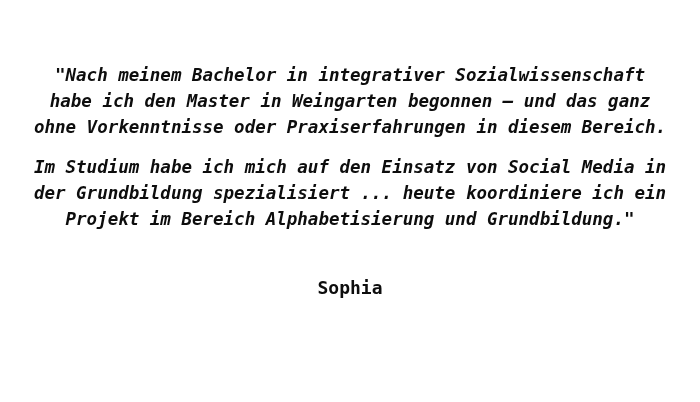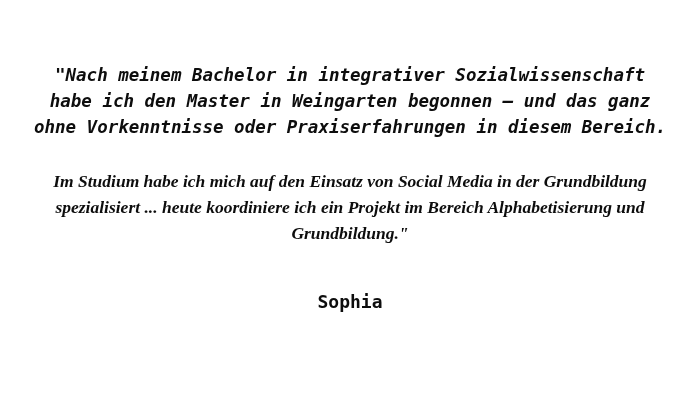--- a/index.html
+++ b/index.html
@@ -32,22 +32,21 @@
     font-style: italic;
     font-weight: bold;
     font-size: 17.5px;
     line-height: 26px;
     letter-spacing: 0px;
     color: #0d0d0d;
     margin: 0;
     text-align: center;
   }
   .quote-para + .quote-para {
-    margin-top: 28px;
-    font-family: Liberation Serif, serif;
+    margin-top: 14px;
   }
   .attribution {
     margin-top: 44px;
     font-family: "DejaVu Sans Mono", monospace;
     font-weight: bold;
     font-style: normal;
     font-size: 18px;
     line-height: 24px;
     color: #0d0d0d;
     text-align: left;

